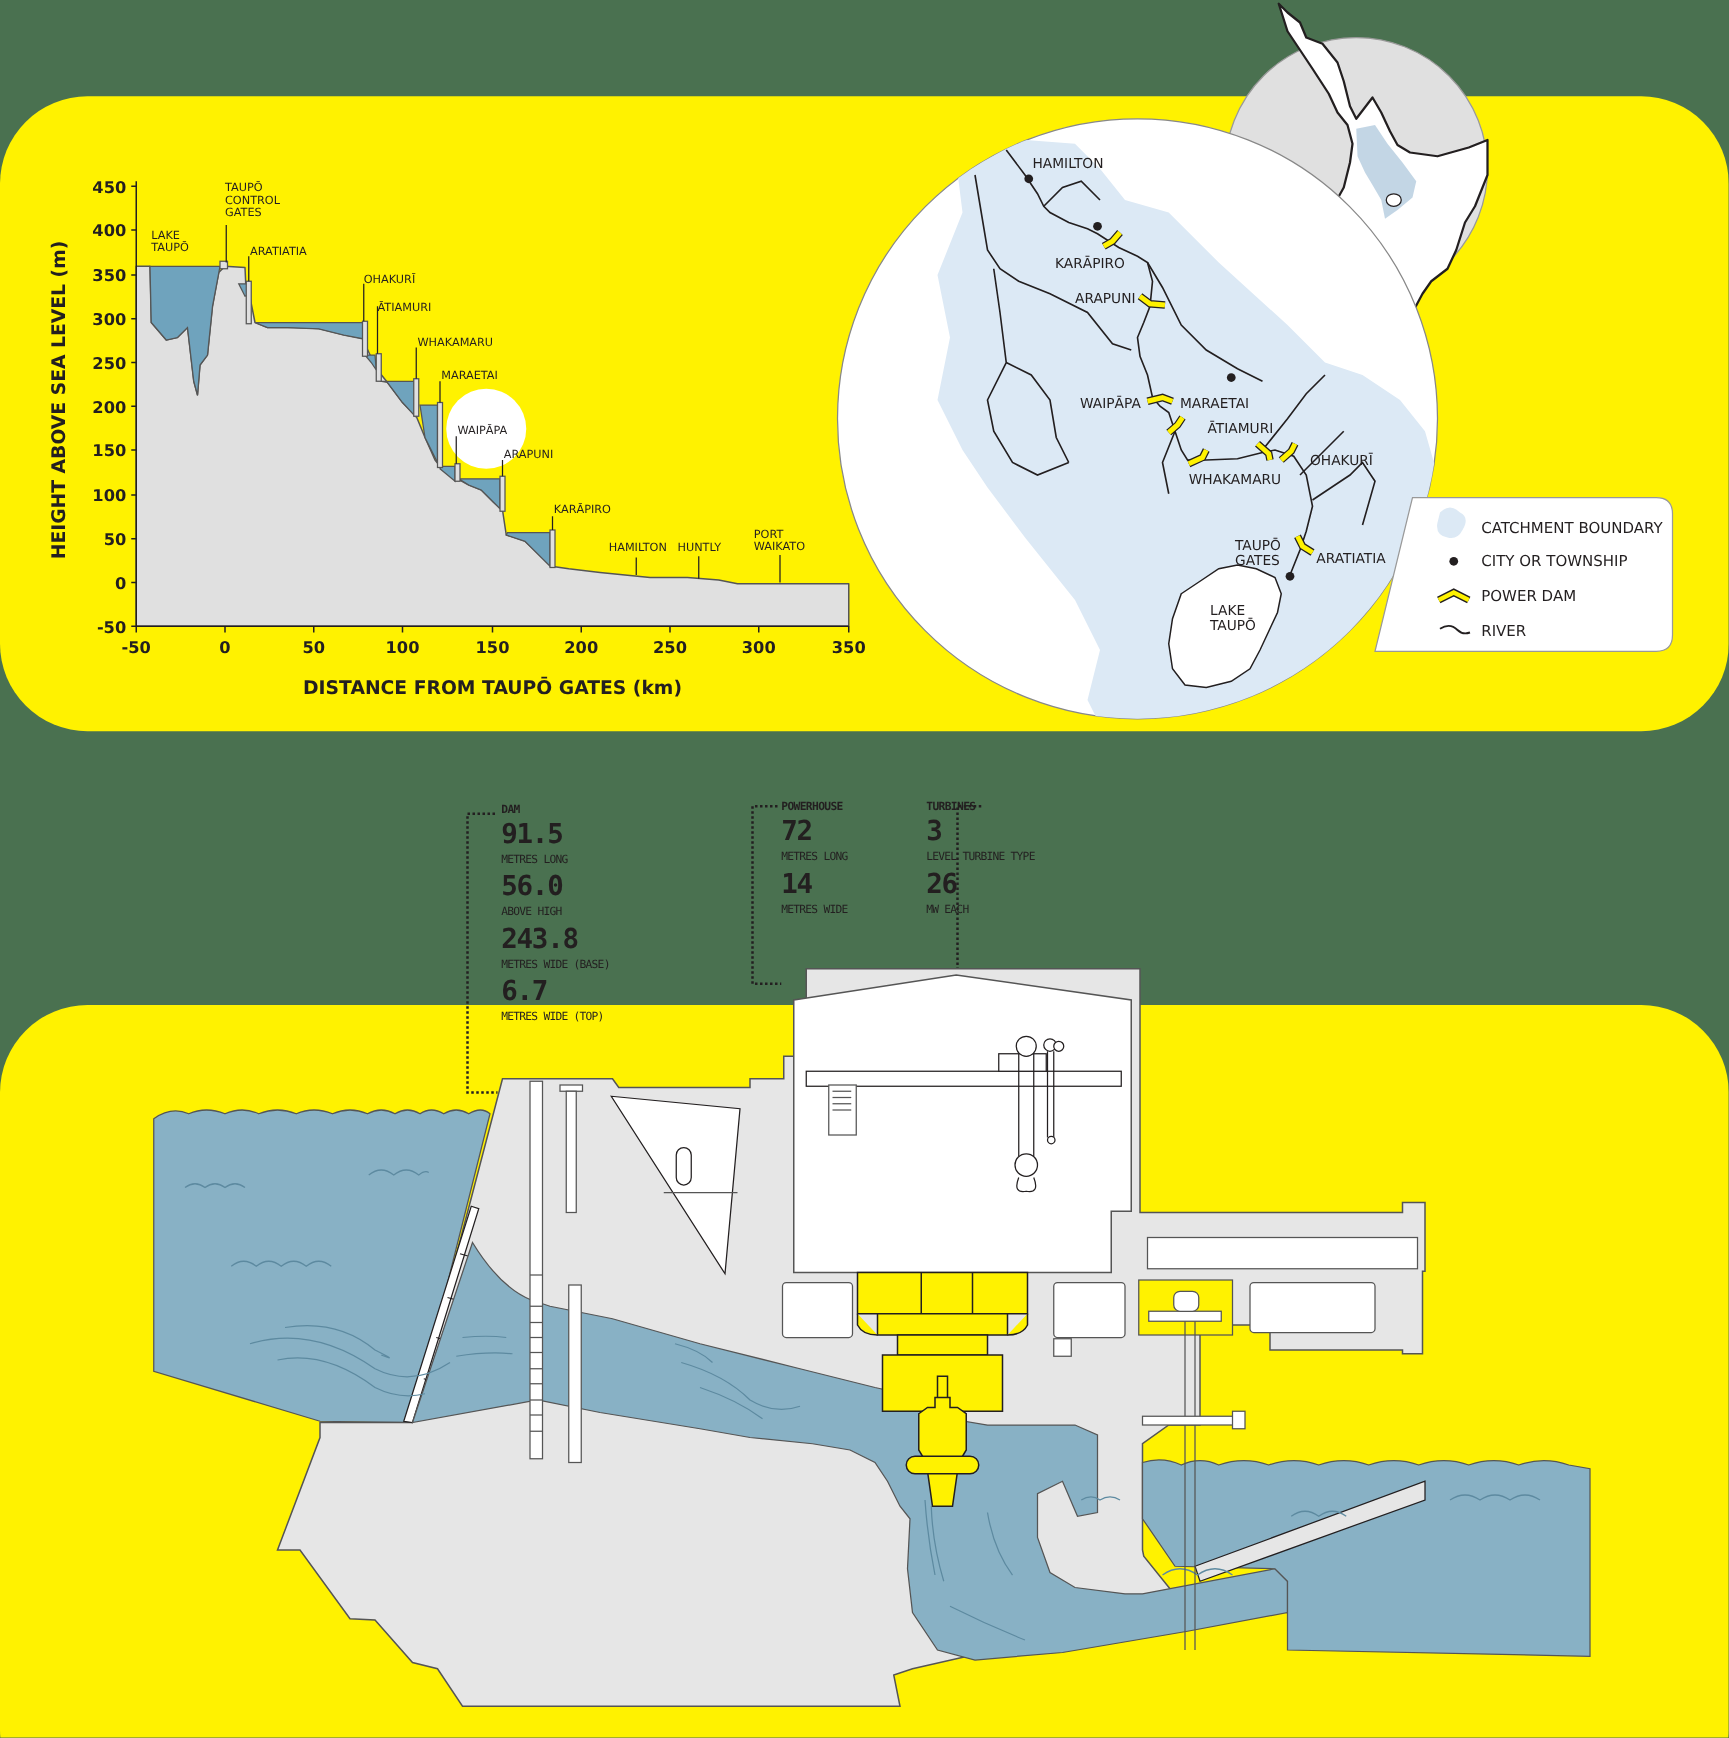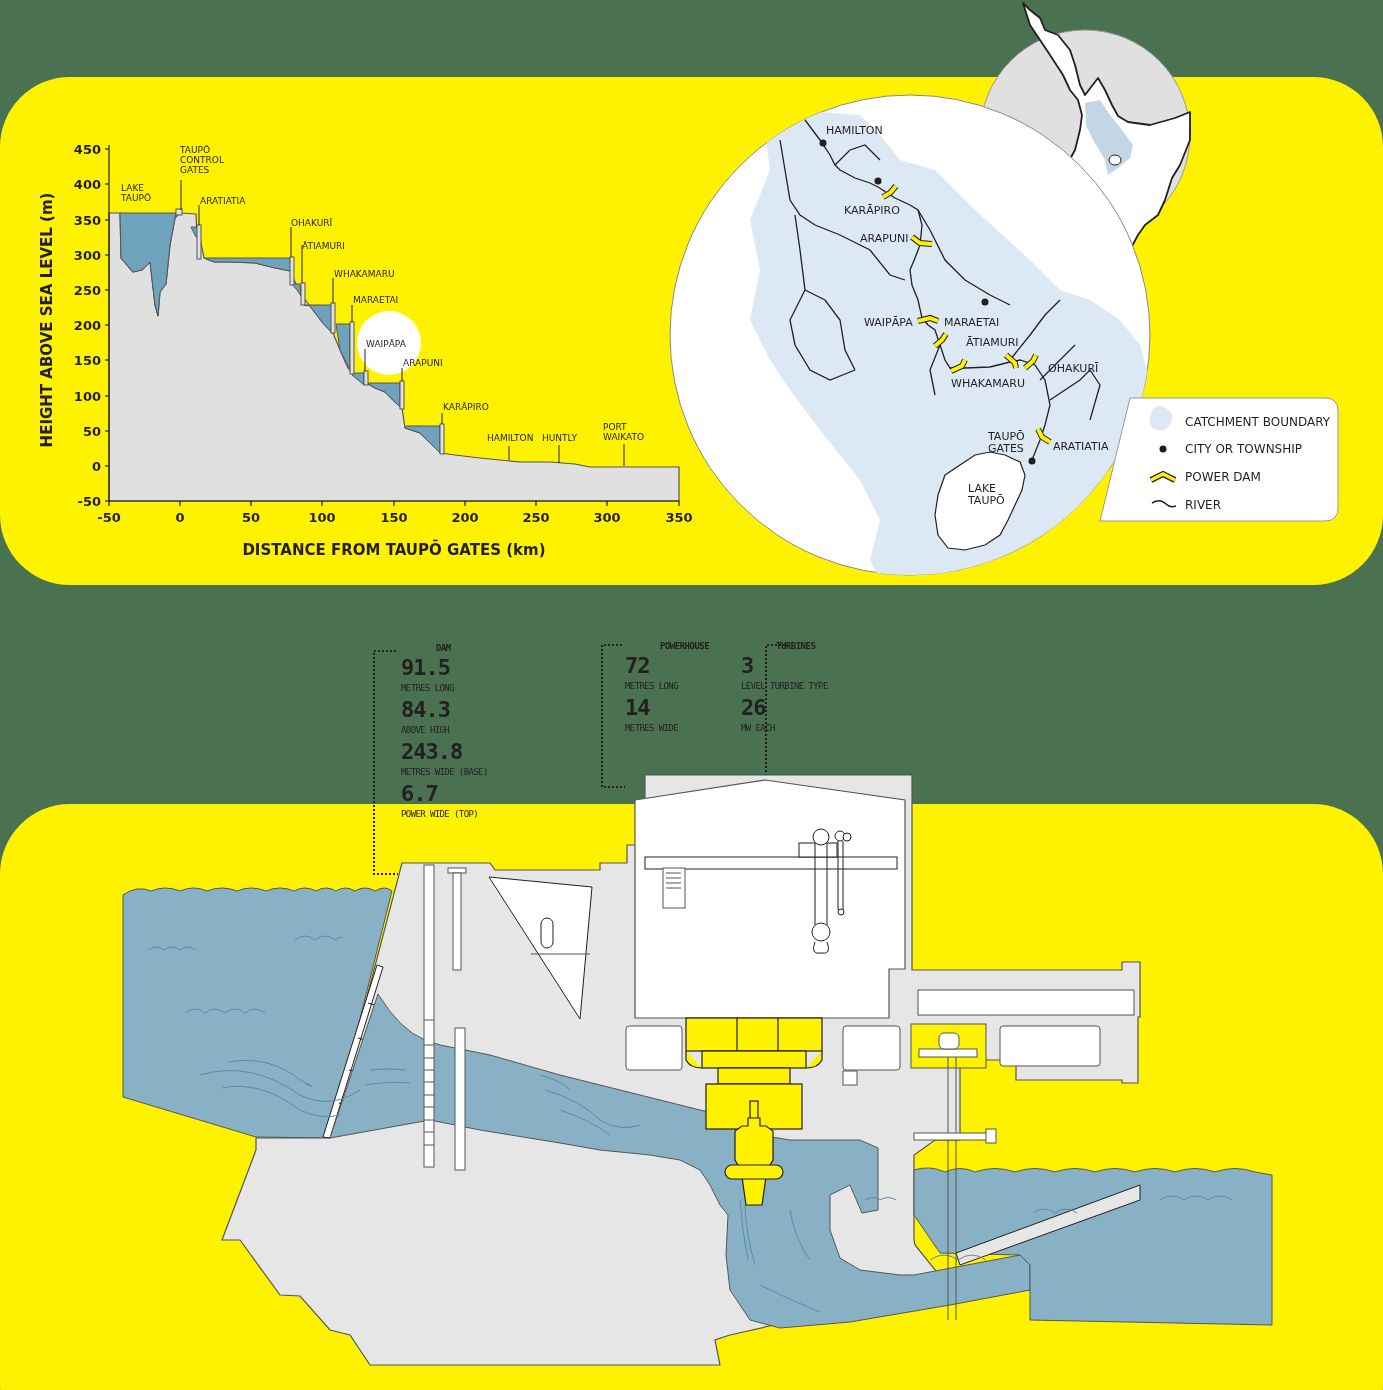--- a/index.html
+++ b/index.html
@@ -2,21 +2,21 @@
 <html><head>
 <meta charset="utf-8">
 <style>
   html,body{margin:0;padding:0;}
   body{width:1383px;height:1390px;background:#4a7150;position:relative;overflow:hidden;font-family:"DejaVu Sans","Liberation Sans",sans-serif;}
   .panel{position:absolute;background:#fff200;}
   #top-panel{left:0;top:77px;width:1383px;height:508px;border-radius:70px;}
   #bottom-panel{left:0;top:804px;width:1383px;height:650px;border-radius:70px;}
   svg text{font-family:"DejaVu Sans","Liberation Sans",sans-serif;}
   .stat{position:absolute;color:#231f20;font-family:"DejaVu Sans Mono","Liberation Mono",monospace;}
-  .stat .hdr{font-size:9px;font-weight:bold;letter-spacing:-0.5px;line-height:11px;margin-left:35px;}
+  .stat .hdr{font-size:9px;font-weight:bold;letter-spacing:-0.5px;line-height:11px;}
   .stat .big{font-size:22px;font-weight:bold;line-height:28px;letter-spacing:-1px;}
   .stat .sub{font-size:9px;font-weight:normal;letter-spacing:-0.6px;line-height:12px;margin-bottom:2px;}
   #svg-main{position:absolute;left:0;top:0;}
 </style>
 </head>
 <body>
 
 <div class="panel" id="top-panel"></div>
 <div class="panel" id="bottom-panel"></div>
 
@@ -354,26 +354,26 @@
       <rect x="914" y="1133" width="74" height="7"></rect>
       <rect x="986" y="1129" width="10" height="14"></rect>
     </g>
   </g>
 </svg>
 
 <div class="stat" style="left:401px;top:643px;">
   <div class="hdr">DAM</div>
   <div class="big">91.5</div>
   <div class="sub">METRES LONG</div>
-  <div class="big">84.3</div>
+  <div class="big">56.0</div>
   <div class="sub">ABOVE HIGH</div>
   <div class="big">243.8</div>
   <div class="sub">METRES WIDE (BASE)</div>
   <div class="big">6.7</div>
-  <div class="sub">POWER WIDE (TOP)</div>
+  <div class="sub">METRES WIDE (TOP)</div>
 </div>
 
 <div class="stat" style="left:625px;top:641px;">
   <div class="hdr">POWERHOUSE</div>
   <div class="big">72</div>
   <div class="sub">METRES LONG</div>
   <div class="big">14</div>
   <div class="sub">METRES WIDE</div>
 </div>
 

